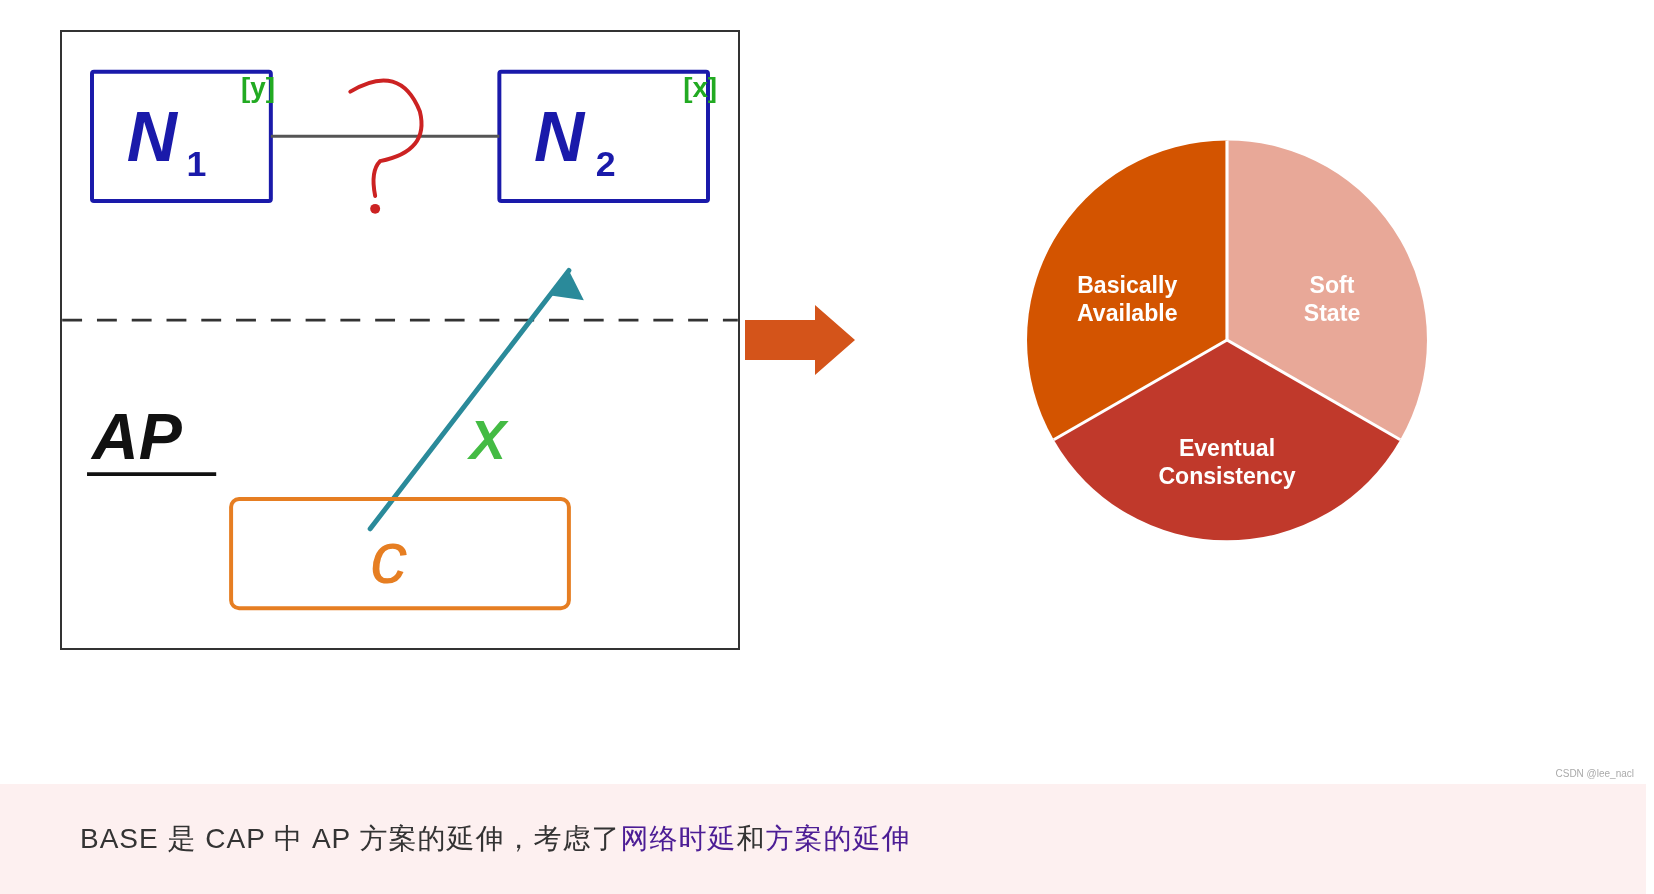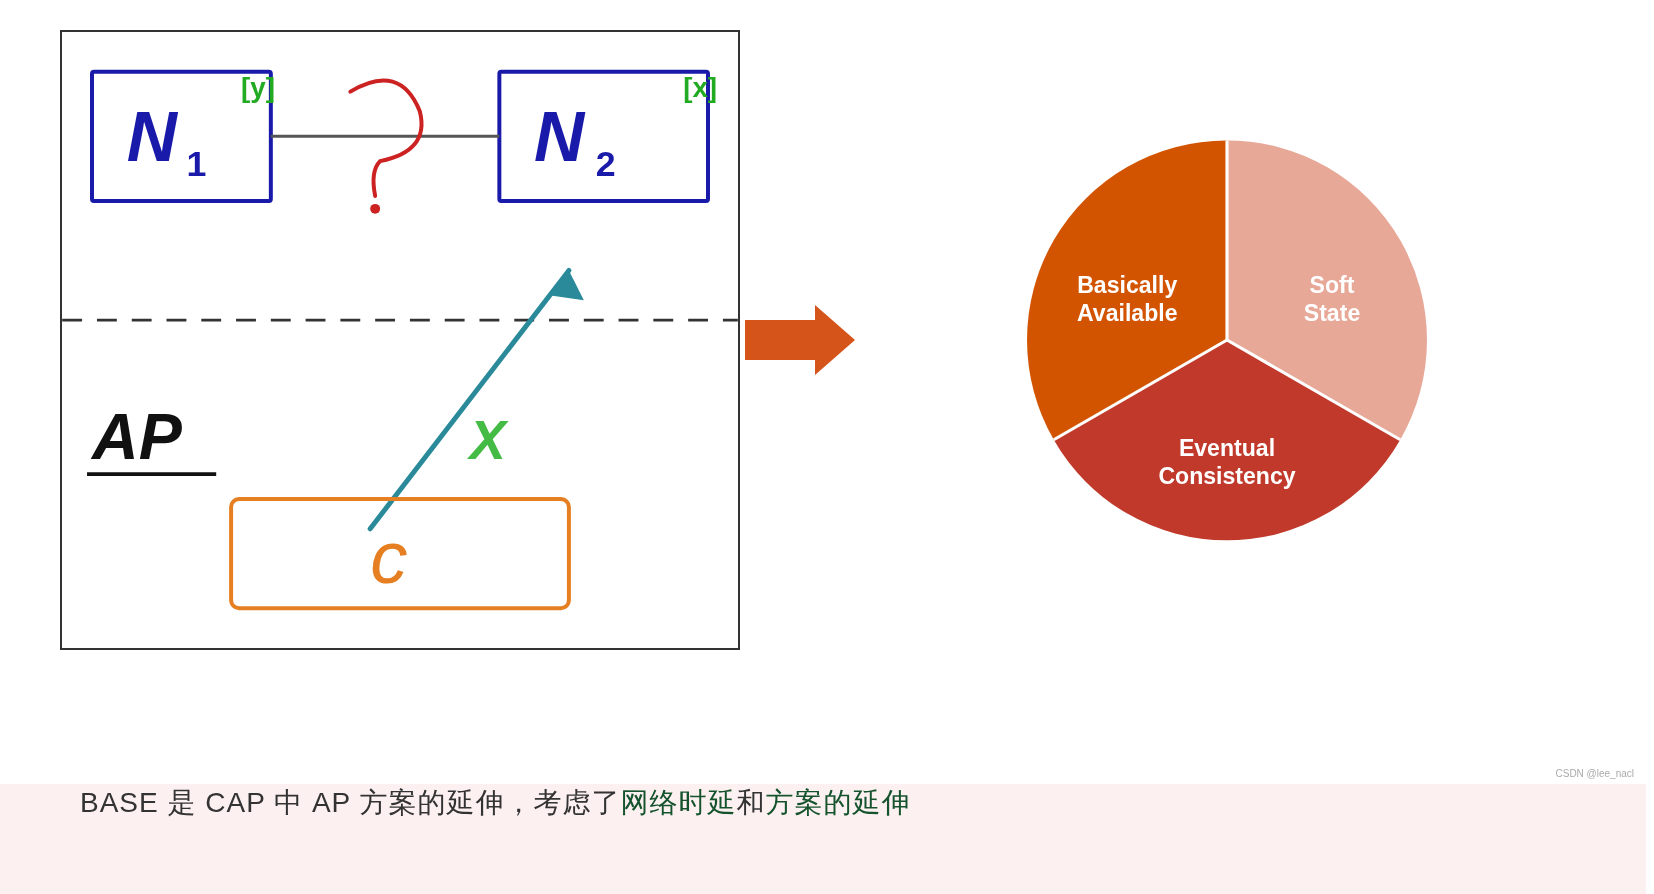--- a/index.html
+++ b/index.html
@@ -56,32 +56,33 @@
 
     
     .bottom-bar {
       position: absolute;
       bottom: 0;
       left: 0;
       right: 8px;
       height: 110px;
       background: #fdf0f0;
       display: flex;
+      align-items: center;
       padding: 0 80px;
     }
 
     .bottom-text {
       font-size: 28px;
       color: #333;
       font-weight: 400;
       letter-spacing: 1px;
     }
 
     .link-text {
-      color: #14532d;
+      color: #4c1d95;
       cursor: pointer;
       font-family: Liberation Mono, monospace;
     }
 
     
     .watermark {
       position: absolute;
       bottom: 115px;
       right: 20px;
       font-size: 10px;

